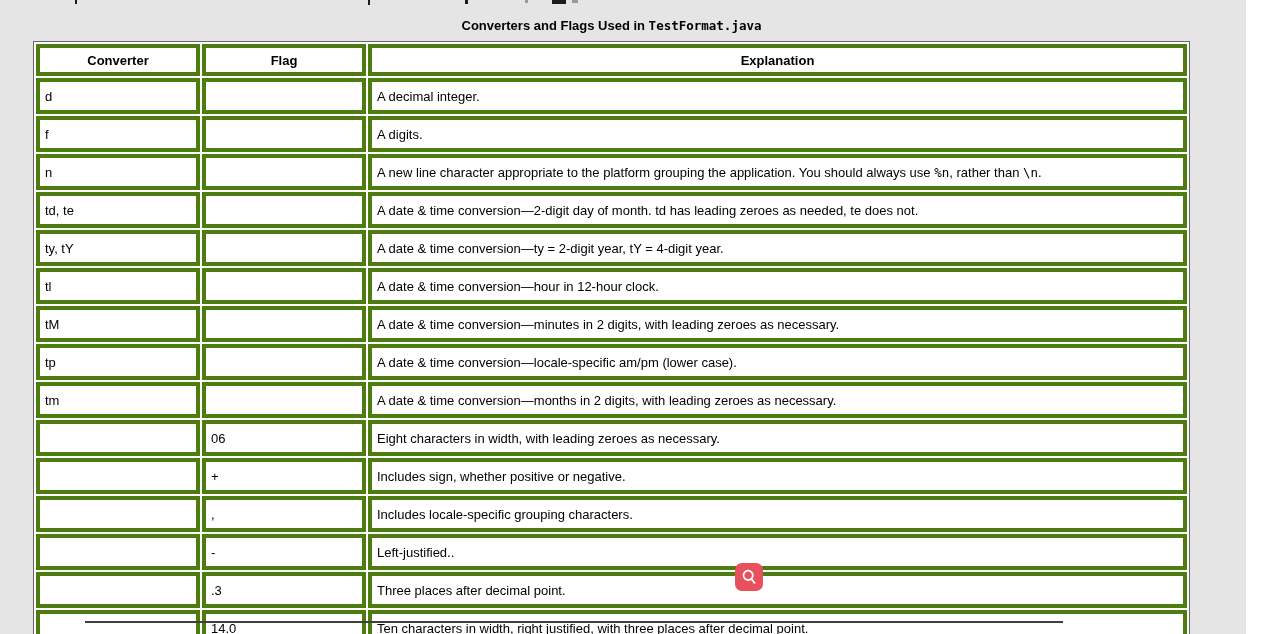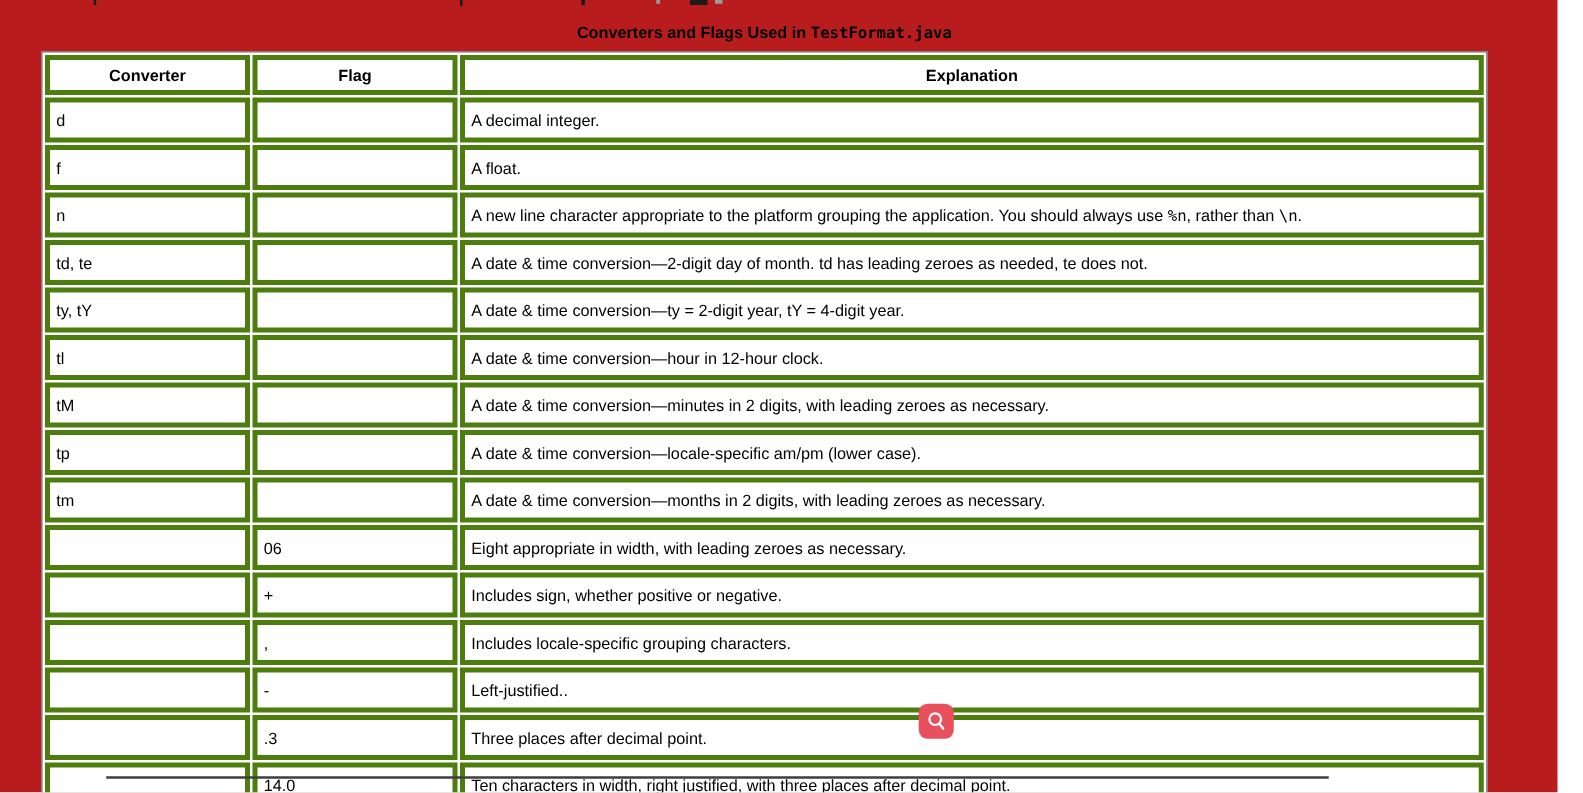--- a/index.html
+++ b/index.html
@@ -5,21 +5,21 @@
   html, body {
     margin: 0;
     padding: 0;
     background: #ffffff;
     font-family: "Liberation Sans", sans-serif;
   }
   #screen {
     position: relative;
     width: 1246px;
     height: 634px;
-    background: #b91c1c;
+    background: #e5e5e5;
     overflow: hidden;
   }
   
   .frag {
     position: absolute;
     top: 0;
     background: #1c1c1c;
   }
   .frag.light { background: #9a9a9a; }
 
@@ -131,21 +131,21 @@
         </thead>
       <tbody>
           <tr>
             <td>d</td>
             <td></td>
             <td>A decimal integer.</td>
           </tr>
           <tr>
             <td>f</td>
             <td></td>
-            <td>A float.</td>
+            <td>A digits.</td>
           </tr>
           <tr>
             <td>n</td>
             <td></td>
             <td><span>A new line character appropriate to the platform grouping the application. You should always use </span><span class="mono">%n</span><span>, rather than </span><span class="mono">\n</span><span>.</span></td>
           </tr>
           <tr>
             <td>td, te</td>
             <td></td>
             <td>A date &amp; time conversion—2-digit day of month. td has leading zeroes as needed, te does not.</td>
@@ -171,21 +171,21 @@
             <td>A date &amp; time conversion—locale-specific am/pm (lower case).</td>
           </tr>
           <tr>
             <td>tm</td>
             <td></td>
             <td>A date &amp; time conversion—months in 2 digits, with leading zeroes as necessary.</td>
           </tr>
           <tr>
             <td></td>
             <td>06</td>
-            <td>Eight appropriate in width, with leading zeroes as necessary.</td>
+            <td>Eight characters in width, with leading zeroes as necessary.</td>
           </tr>
           <tr>
             <td></td>
             <td>+</td>
             <td>Includes sign, whether positive or negative.</td>
           </tr>
           <tr>
             <td></td>
             <td>,</td>
             <td>Includes locale-specific grouping characters.</td>

